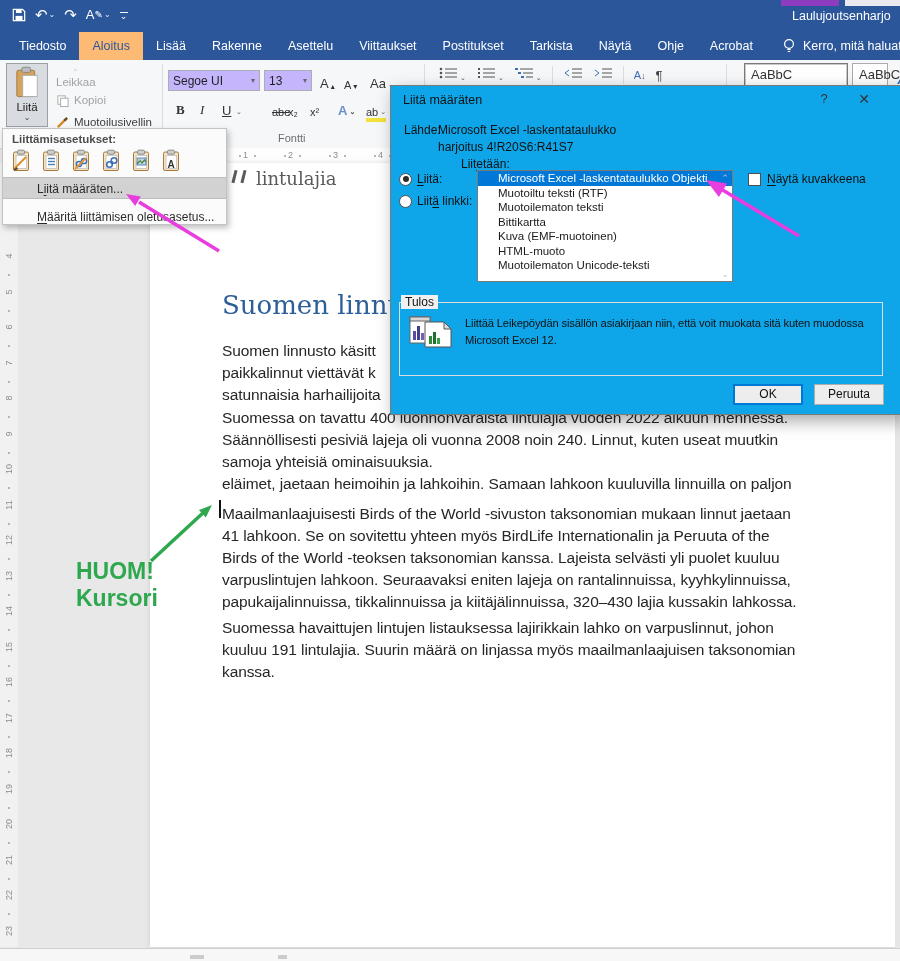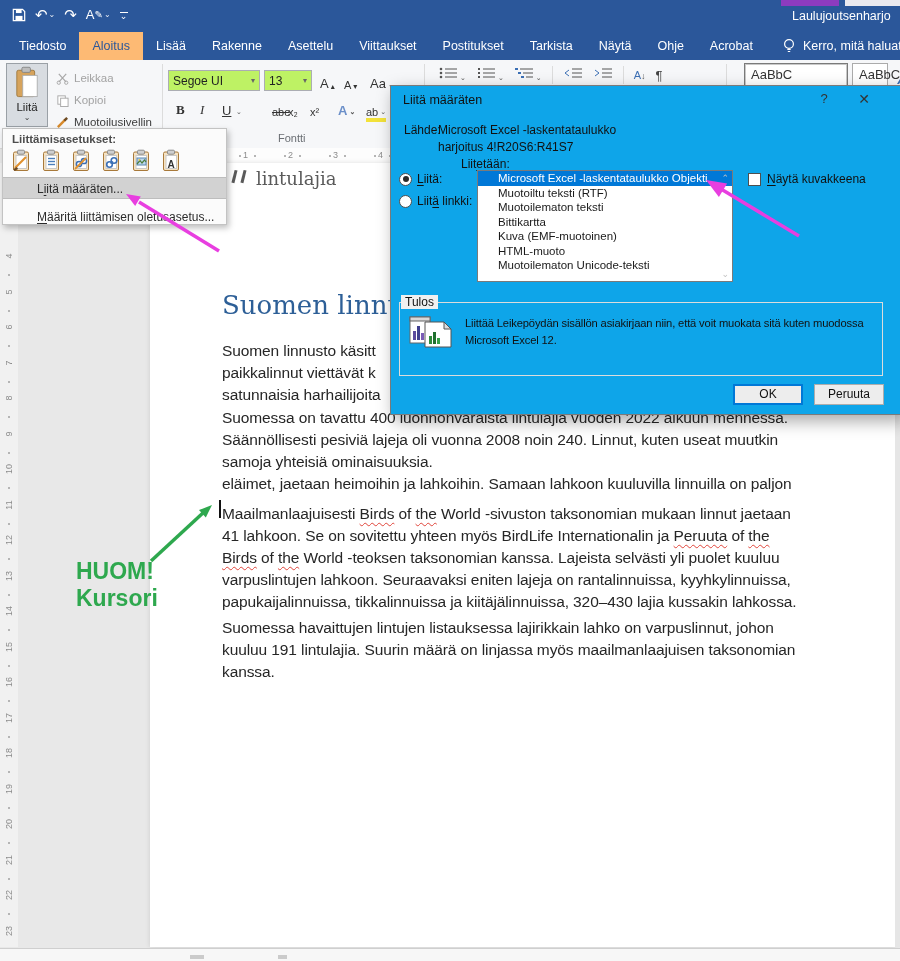--- a/index.html
+++ b/index.html
@@ -23,21 +23,21 @@
   #ribbon{position:absolute;left:0;top:60px;width:900px;height:88px;background:#f6f7f9;border-bottom:1px solid #d9d9d9;}
   .rabs{position:absolute;}
   #paste-btn{left:6px;top:3px;width:42px;height:64px;background:#d8dce1;border:1px solid #9aa0a6;
              display:flex;flex-direction:column;align-items:center;box-sizing:border-box;}
   #paste-btn .lbl{font-size:11.5px;color:#222;margin-top:1px;}
   #paste-btn .chev{font-size:8px;color:#444;}
   .smallcmd{display:flex;align-items:center;gap:5px;font-size:11.5px;height:20px;}
   .smallcmd.dis{color:#a3a3a3;}
   .smallcmd.en{color:#3c3c3c;}
   .vsep{position:absolute;width:1px;background:#dcdcdc;}
-  .combo{position:absolute;height:21px;background:#bef264;border:1px solid #abadb3;box-sizing:border-box;
+  .combo{position:absolute;height:21px;background:#c4b5fd;border:1px solid #abadb3;box-sizing:border-box;
          font-size:12px;color:#222;display:flex;align-items:center;padding:0 4px;justify-content:space-between;}
   .combo .chev{font-size:8px;color:#666;}
   .fbtn{position:absolute;font-size:13px;color:#333;height:21px;display:flex;align-items:flex-end;gap:2px;}
   .fbtn .chev{font-size:7px;color:#555;margin-bottom:2px;}
   .grouplbl{position:absolute;font-size:11px;color:#6a6e73;}
   .licon{display:inline-block;}
   .stylebox{position:absolute;top:3px;height:44px;background:#fff;border:1px solid #ababab;box-sizing:border-box;
             font-size:13px;color:#333;padding:3px 6px;}
   .stylebox.sel{border:1px solid #7a7a7a;box-shadow:inset 0 0 0 1px #c9c9c9;}
   
@@ -52,21 +52,21 @@
   #rightstrip{position:absolute;left:895px;top:163px;width:5px;height:784px;background:#e6e6e6;}
   
   #docfrag{position:absolute;left:233px;top:168px;height:20px;color:#5a5a5a;
            font-family:"DejaVu Serif",serif;font-size:18px;z-index:2;}
   #docfrag .mark{position:absolute;top:2px;width:2.5px;height:13px;background:#5a5a5a;transform:rotate(14deg);}
   #docfrag .t{position:absolute;left:23px;top:0;white-space:nowrap;}
   #heading{position:absolute;left:222px;top:290px;margin:0;font-family:"DejaVu Serif",serif;font-weight:400;
            font-size:26px;color:var(--headblue,#2d5f97);z-index:2;white-space:nowrap;}
   .para{position:absolute;left:222px;z-index:2;font-size:15.5px;color:#262626;letter-spacing:-0.1px;}
   .para .line{height:22px;line-height:22px;white-space:nowrap;}
-  .sq{text-decoration:underline;text-decoration-style:wavy;text-decoration-color:#e0443a;
+  .sq{text-decoration-style:wavy;text-decoration-color:#e0443a;
       text-decoration-thickness:1px;text-underline-offset:3px;margin-top:8px;}
   #cursor{position:absolute;left:219px;top:500px;width:1.5px;height:18px;background:#111;z-index:3;}
   
   #annotation{position:absolute;left:76px;top:558px;z-index:5;color:var(--green,#2ea84e);
               font-weight:700;font-size:23px;line-height:27px;letter-spacing:0;}
   
   #panel{position:absolute;left:2px;top:128px;width:225px;height:97px;background:#fbfbfb;border:1px solid #c3c3c3;
          box-shadow:2px 3px 6px rgba(0,0,0,.25);z-index:30;box-sizing:border-box;}
   #panel .hdr{position:absolute;left:9px;top:4px;font-size:11.5px;font-weight:700;color:#4d4d4d;}
   #panel .icons{position:absolute;left:7px;top:20px;display:flex;gap:8px;}
@@ -161,21 +161,21 @@
   <div id="ribbon">
     <div id="paste-btn" class="rabs">
       <svg width="26" height="34" viewBox="0 0 30 40" style="margin-top:2px;">
           <rect x="3" y="5" width="21" height="31" rx="2" fill="#d6a35c" stroke="#9a7336"></rect>
           <rect x="9" y="1.5" width="10" height="6" rx="1.5" fill="#bdbdbd" stroke="#7f7f7f"></rect>
           <rect x="10" y="11" width="17" height="25" fill="#fff" stroke="#a9a9a9"></rect>
         </svg>
       <span class="lbl">Liitä</span>
       <span class="chev">⌄</span>
     </div>
-    <div class="rabs smallcmd dis" style="left:56px;top:8px;">
+    <div class="rabs smallcmd dis" style="left:56px;top:8px;flex-direction:column;">
       <svg width="13" height="13" viewBox="0 0 14 14">
           <path d="M3 2 L11 11 M11 2 L3 11" stroke="#a8a8a8" stroke-width="1.3" fill="none"></path>
           <circle cx="3" cy="11.5" r="1.8" fill="none" stroke="#a8a8a8"></circle>
           <circle cx="11" cy="11.5" r="1.8" fill="none" stroke="#a8a8a8"></circle>
         </svg>
       <span>Leikkaa</span>
     </div>
     <div class="rabs smallcmd dis" style="left:56px;top:30px;">
       <svg width="13" height="13" viewBox="0 0 14 14">
           <rect x="2" y="2" width="8" height="9" fill="#fff" stroke="#a8a8a8"></rect>

